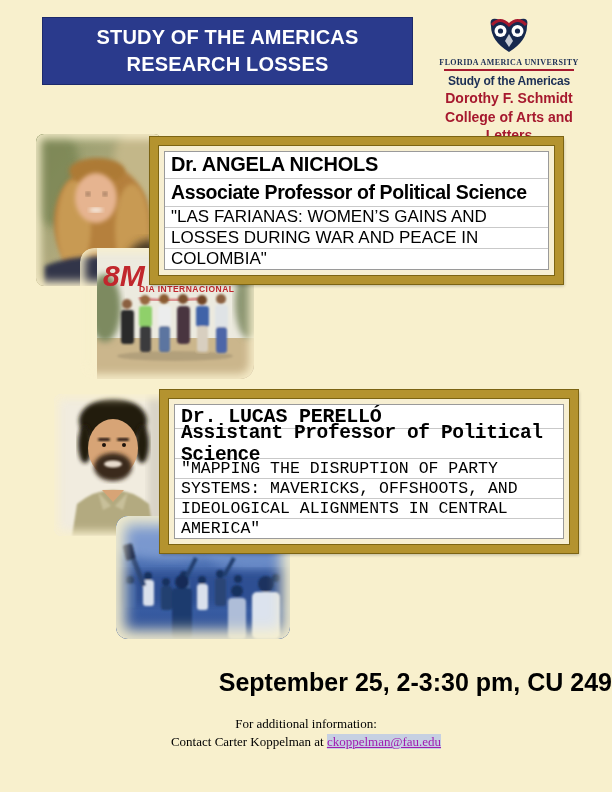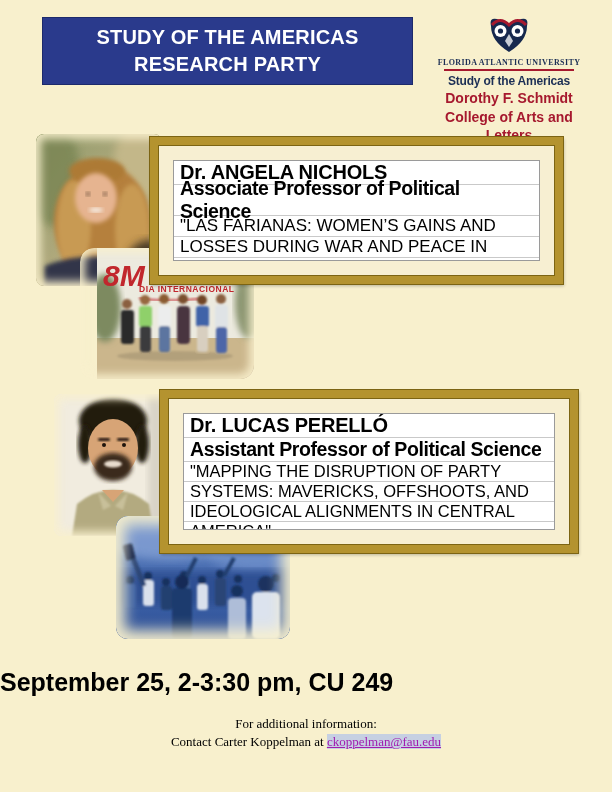--- a/index.html
+++ b/index.html
@@ -32,71 +32,71 @@
   .photo.crowd { z-index:2; border-radius:12px; }
   .feather { position:absolute; inset:0; border-radius:inherit; pointer-events:none;
              box-shadow: inset 0 0 8px 5px rgba(248,240,205,0.9); }
   .photo.crowd .feather { box-shadow: inset 0 0 14px 9px rgba(248,240,205,0.95); }
 
   
   .gold-box {
     position:absolute; z-index:3; box-sizing:border-box;
     border:8px solid #B4932F; outline:1px solid #7C6413;
     box-shadow: inset 0 0 0 1px #7C6413, 1px 2px 3px rgba(0,0,0,0.25);
-    background:#F7EFD2; padding:15px;
+    background:#F7EFD2; padding:6px;
   }
   .box-inner {
     background:#ffffff; border:1px solid #9a9a9a; height:100%; box-sizing:border-box;
     display:flex; flex-direction:column; overflow:hidden;
   }
   .row { border-bottom:1px solid #c9c9c9; padding:0 6px; display:flex; align-items:center; color:#000; }
   .row:last-child { border-bottom:none; }
   .row.name  { height:28px; font-weight:bold; font-size:20px; letter-spacing:-0.2px; }
   .row.title { height:30px; font-weight:bold; font-size:19.5px; letter-spacing:-0.4px; }
   .row.talk  { flex:1; font-size:17px; }
   .box2 .row.name  { height:28px; }
   .box2 .row.title { height:29px; }
   .box2 .row.talk  { font-size:16.5px; }
 
   
   .event-date {
-    position:absolute; left:0; top:668px; width:100%; text-align:left;
+    position:absolute; left:0; top:668px; width:100%; text-align:right;
     font-weight:bold; font-size:25px; color:#000;
   }
   .footer-info, .footer-contact {
     position:absolute; left:0; width:100%; text-align:center;
     font-family:"Liberation Serif", serif; font-size:13px; color:#000;
   }
   .footer-info { top:716px; }
   .footer-contact { top:734px; }
   .email-link {
     color:#a21caf; text-decoration:underline; background:#C6D0E2; cursor:pointer;
   }
 </style>
 </head>
 <body>
 
 <div class="page">
 
   <div class="banner">
     <div class="banner-line">STUDY OF THE AMERICAS</div>
-    <div class="banner-line">RESEARCH PARTY</div>
+    <div class="banner-line">RESEARCH LOSSES</div>
   </div>
 
   <div class="logo">
     <svg width="44" height="40" viewBox="0 0 44 40">
       <path d="M4,12 Q2,3 10,5 L22,10 L34,5 Q42,3 40,12 Q40,27 22,38 Q4,27 4,12 Z" fill="#16284E"></path>
       <path d="M5,11 Q13,2 22,11 Q31,2 39,11" stroke="#A6192E" stroke-width="3" fill="none"></path>
       <circle cx="13.5" cy="17" r="6" fill="#ffffff"></circle>
       <circle cx="30.5" cy="17" r="6" fill="#ffffff"></circle>
       <circle cx="13.5" cy="17" r="2.6" fill="#16284E"></circle>
       <circle cx="30.5" cy="17" r="2.6" fill="#16284E"></circle>
       <path d="M22,20 L18,27 L22,33 L26,27 Z" fill="#C8CDD6"></path>
     </svg>
-    <div class="logo-univ">FLORIDA ATLANTIC UNIVERSITY</div>
+    <div class="logo-univ">FLORIDA AMERICA UNIVERSITY</div>
     <div class="logo-rule"></div>
     <div class="logo-program">Study of the Americas</div>
     <div class="logo-college">Dorothy F. Schmidt</div>
     <div class="logo-college">College of Arts and Letters</div>
   </div>
 
   <div class="photo" style="left:36px; top:134px; width:126px; height:152px;">
     <svg width="126" height="152" viewBox="0 0 126 152">
       <defs>
         <linearGradient id="wbg" x1="0" y1="0" x2="1" y2="1">
@@ -253,21 +253,21 @@
   <div class="gold-box box1" style="left:150px; top:137px; width:413px; height:147px;">
     <div class="box-inner">
       <div class="row name">Dr. ANGELA NICHOLS</div>
       <div class="row title">Associate Professor of Political Science</div>
       <div class="row talk">"LAS FARIANAS: WOMEN’S GAINS AND</div>
       <div class="row talk">LOSSES DURING WAR AND PEACE IN</div>
       <div class="row talk">COLOMBIA"</div>
     </div>
   </div>
 
-  <div class="gold-box box2" style="left:160px; top:390px; width:418px; height:163px;">
+  <div class="gold-box box2" style="left:160px; top:390px; width:418px; height:163px;font-family:Liberation Mono, monospace;">
     <div class="box-inner">
       <div class="row name">Dr. LUCAS PERELLÓ</div>
       <div class="row title">Assistant Professor of Political Science</div>
       <div class="row talk">"MAPPING THE DISRUPTION OF PARTY</div>
       <div class="row talk">SYSTEMS: MAVERICKS, OFFSHOOTS, AND</div>
       <div class="row talk">IDEOLOGICAL ALIGNMENTS IN CENTRAL</div>
       <div class="row talk">AMERICA"</div>
     </div>
   </div>
 

